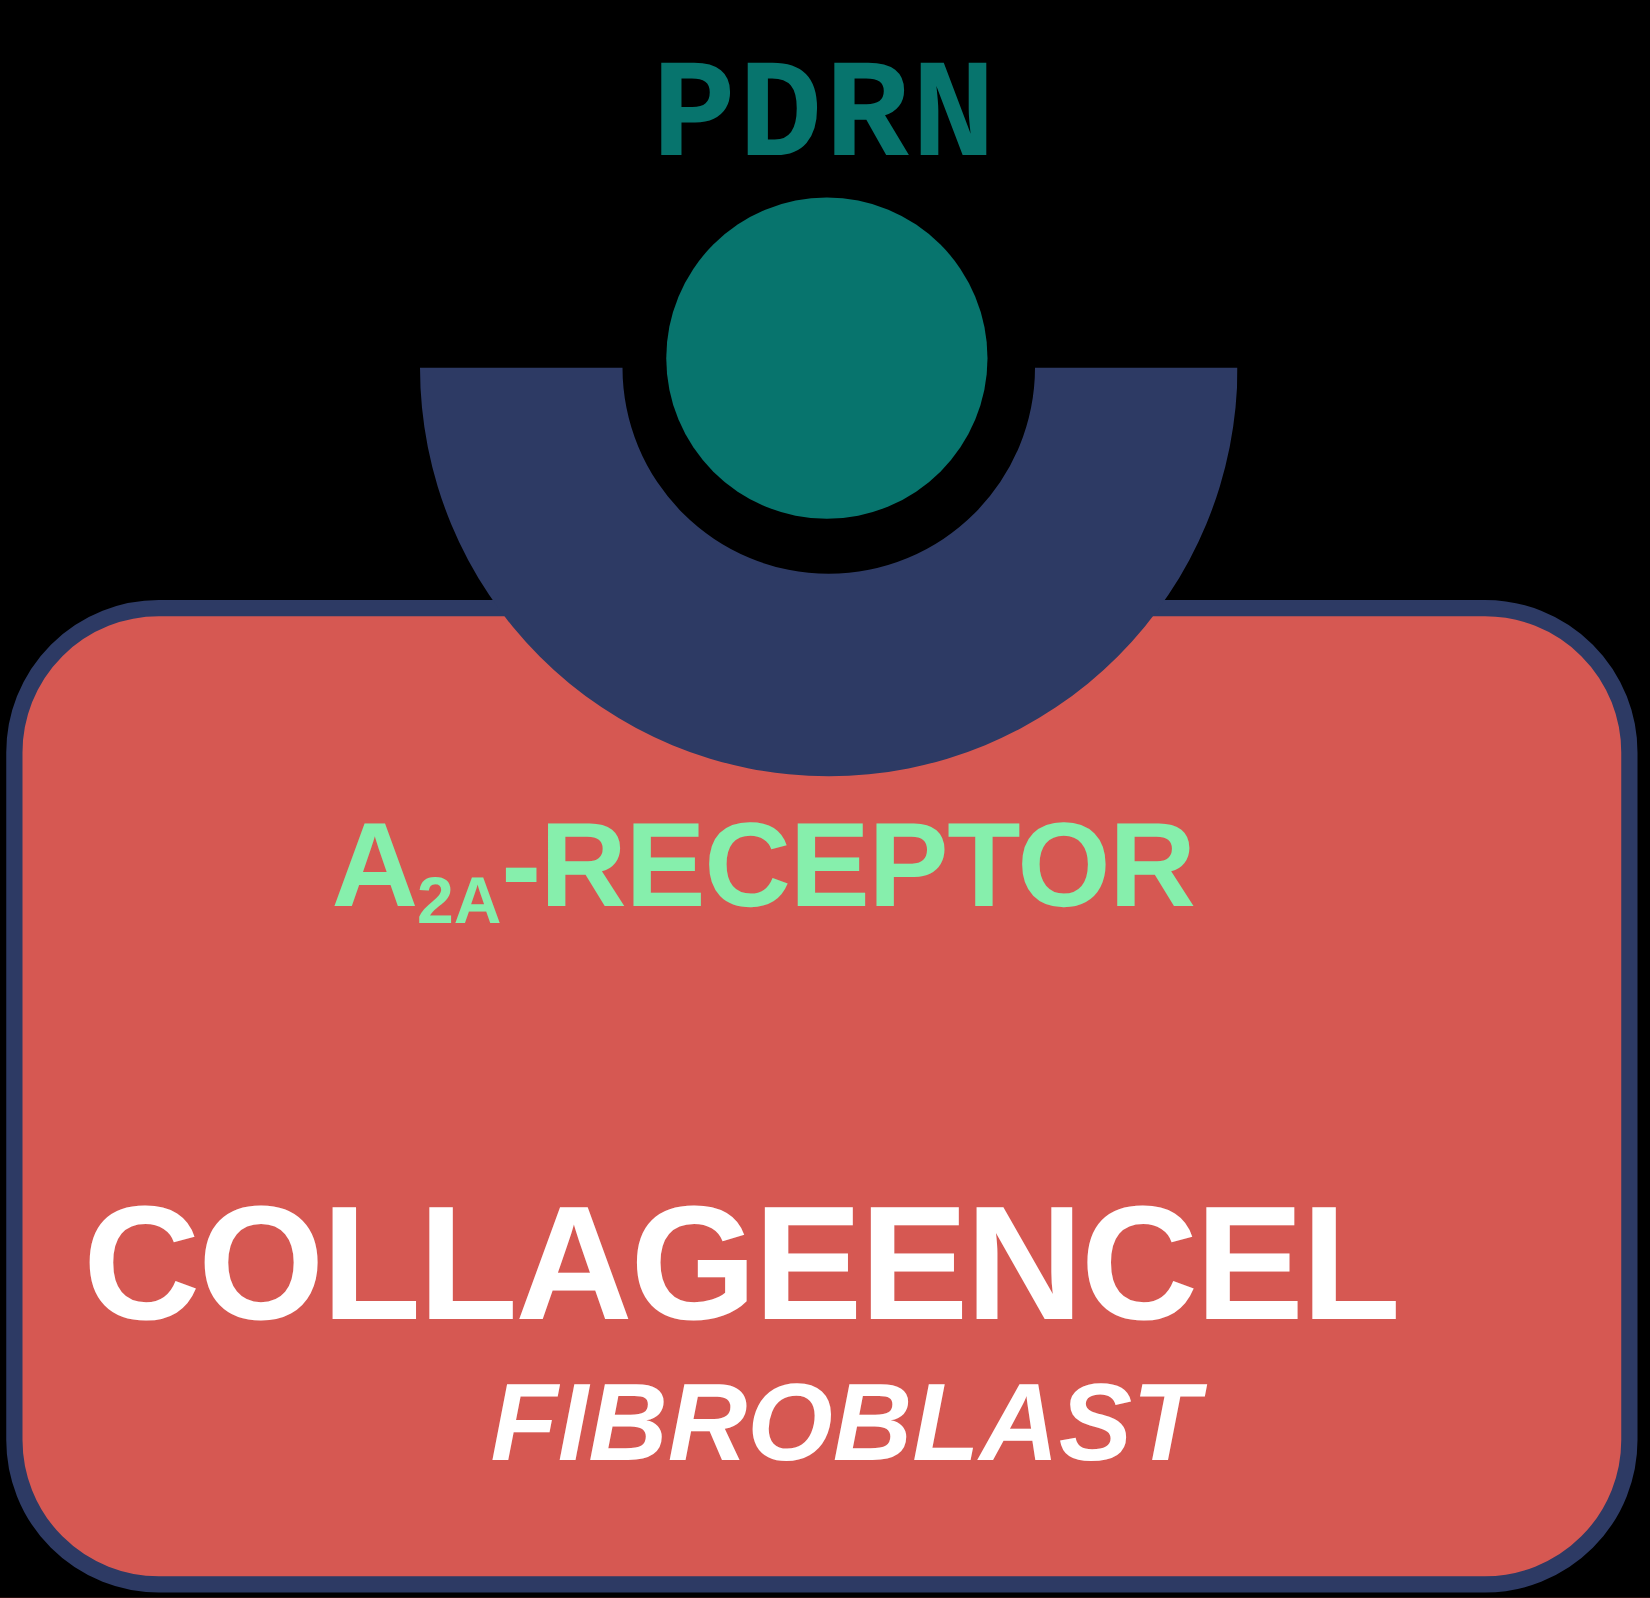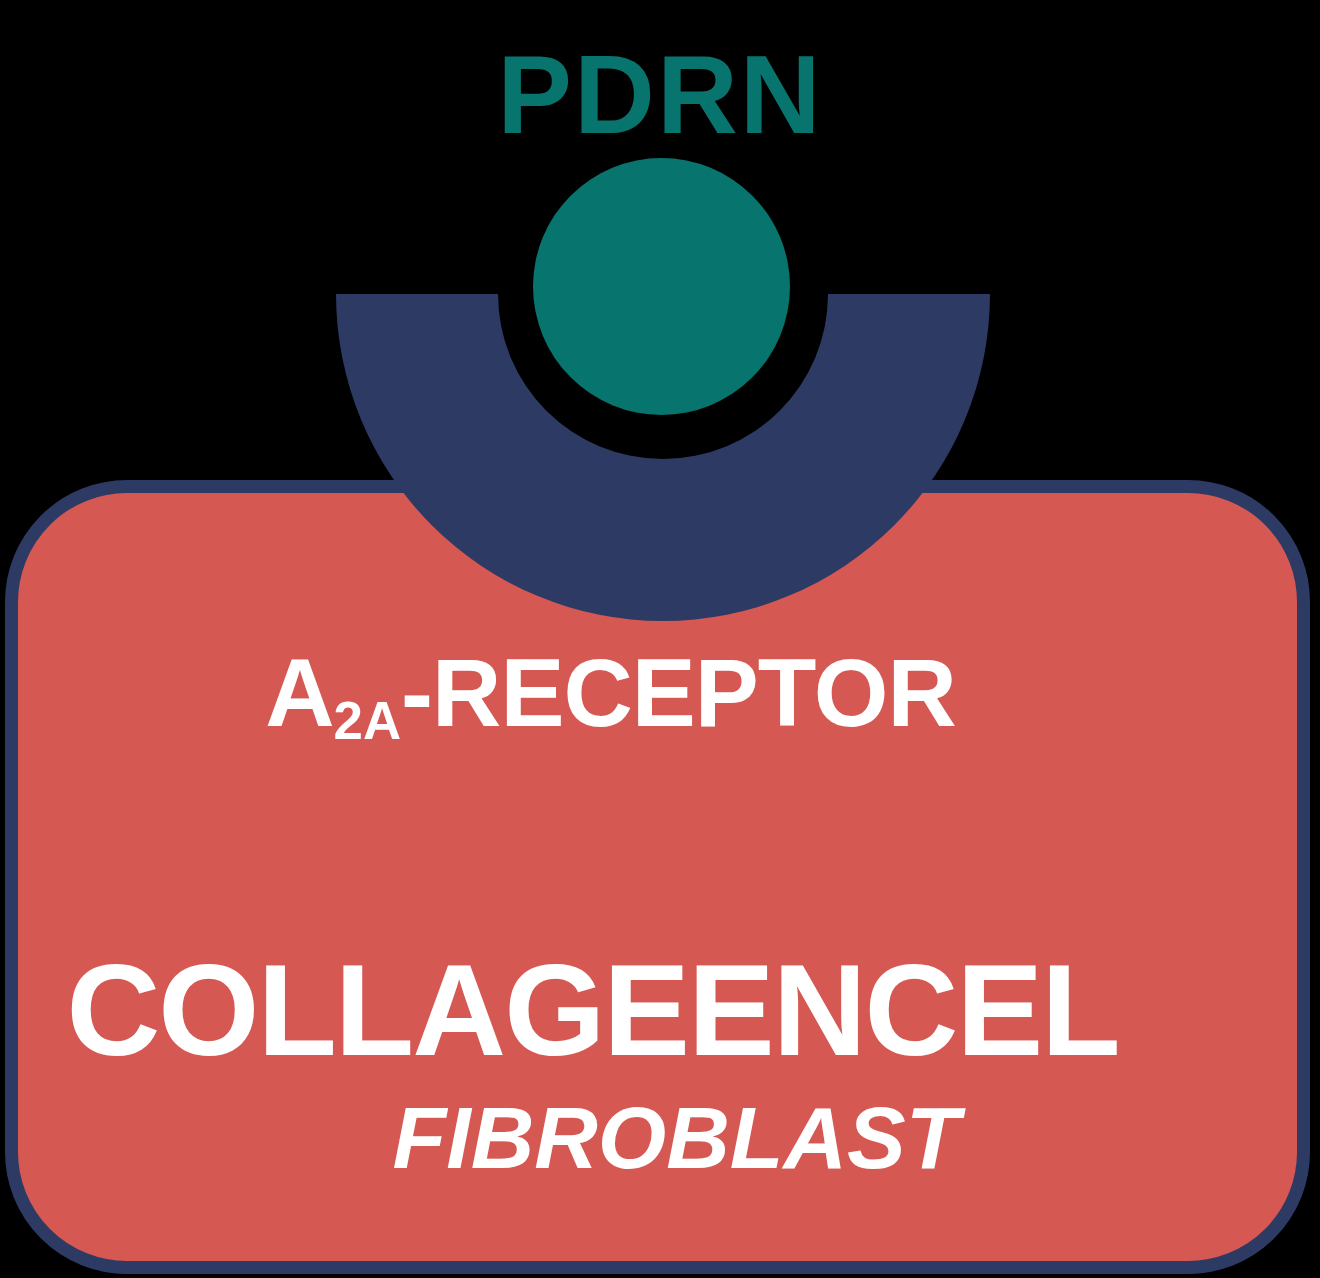--- a/index.html
+++ b/index.html
@@ -52,31 +52,32 @@
   .pdrn-label {
     position: absolute;
     left: 0;
     top: 39px;
     width: 1320px;
     text-align: center;
     font-size: 112px;
     line-height: 1;
     letter-spacing: 2px;
     color: #07746D;
+    font-family: Liberation Mono, monospace;
   }
   .receptor-label {
     position: absolute;
     left: 0;
     top: 645px;
     width: 1221px;
     text-align: center;
     font-size: 96px;
     line-height: 1;
     letter-spacing: -1px;
-    color: #ffffff;
+    color: #86efac;
   }
   .receptor-label .sub {
     font-size: 0.55em;
     vertical-align: -0.25em;
     letter-spacing: 0;
   }
   .cell-title {
     position: absolute;
     left: 0;
     top: 945px;

